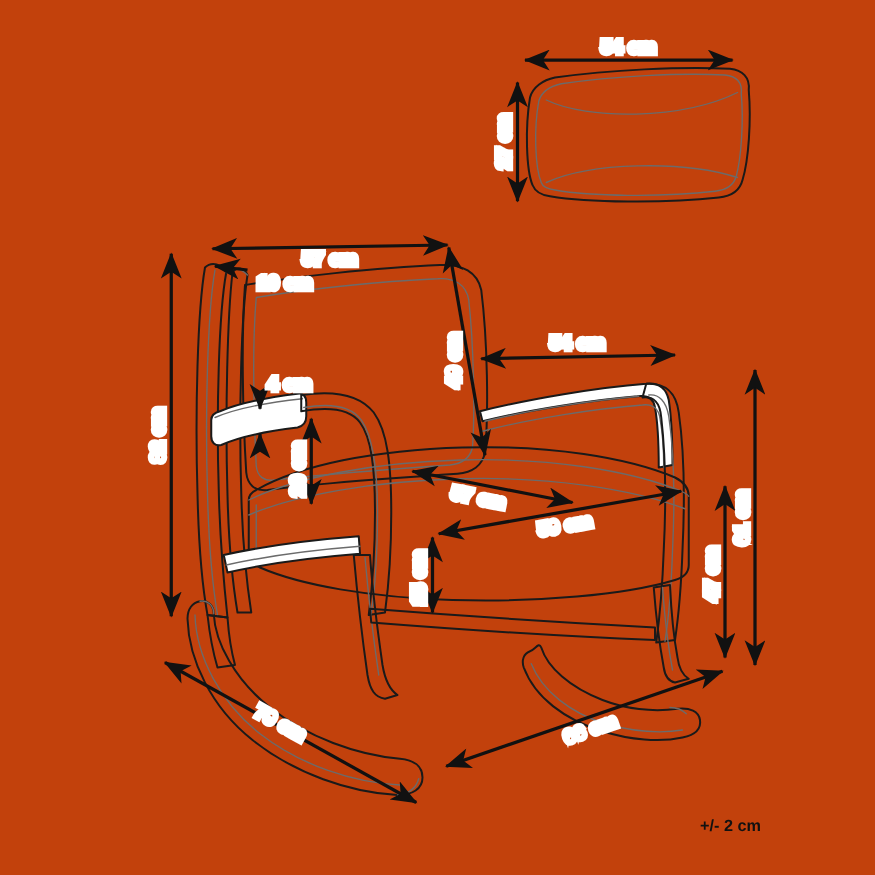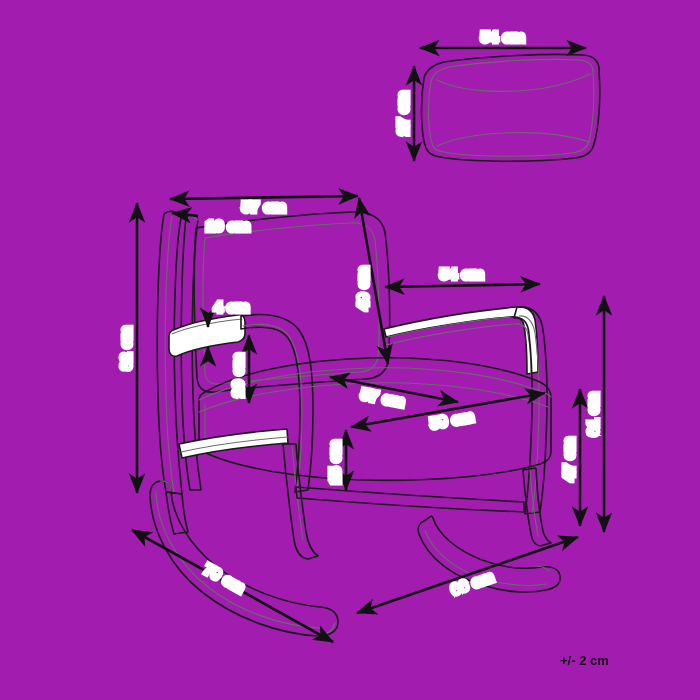--- a/index.html
+++ b/index.html
@@ -5,21 +5,21 @@
 <style>
   html, body {
     margin: 0;
     padding: 0;
     background: #ffffff;
   }
   #page {
     position: relative;
     width: 700px;
     height: 700px;
-    background: #a21caf;
+    background: #c2410c;
     font-family: "Liberation Sans", sans-serif;
     overflow: hidden;
   }
   svg#drawing {
     position: absolute;
     left: 0;
     top: 0;
     width: 700px;
     height: 700px;
   }

